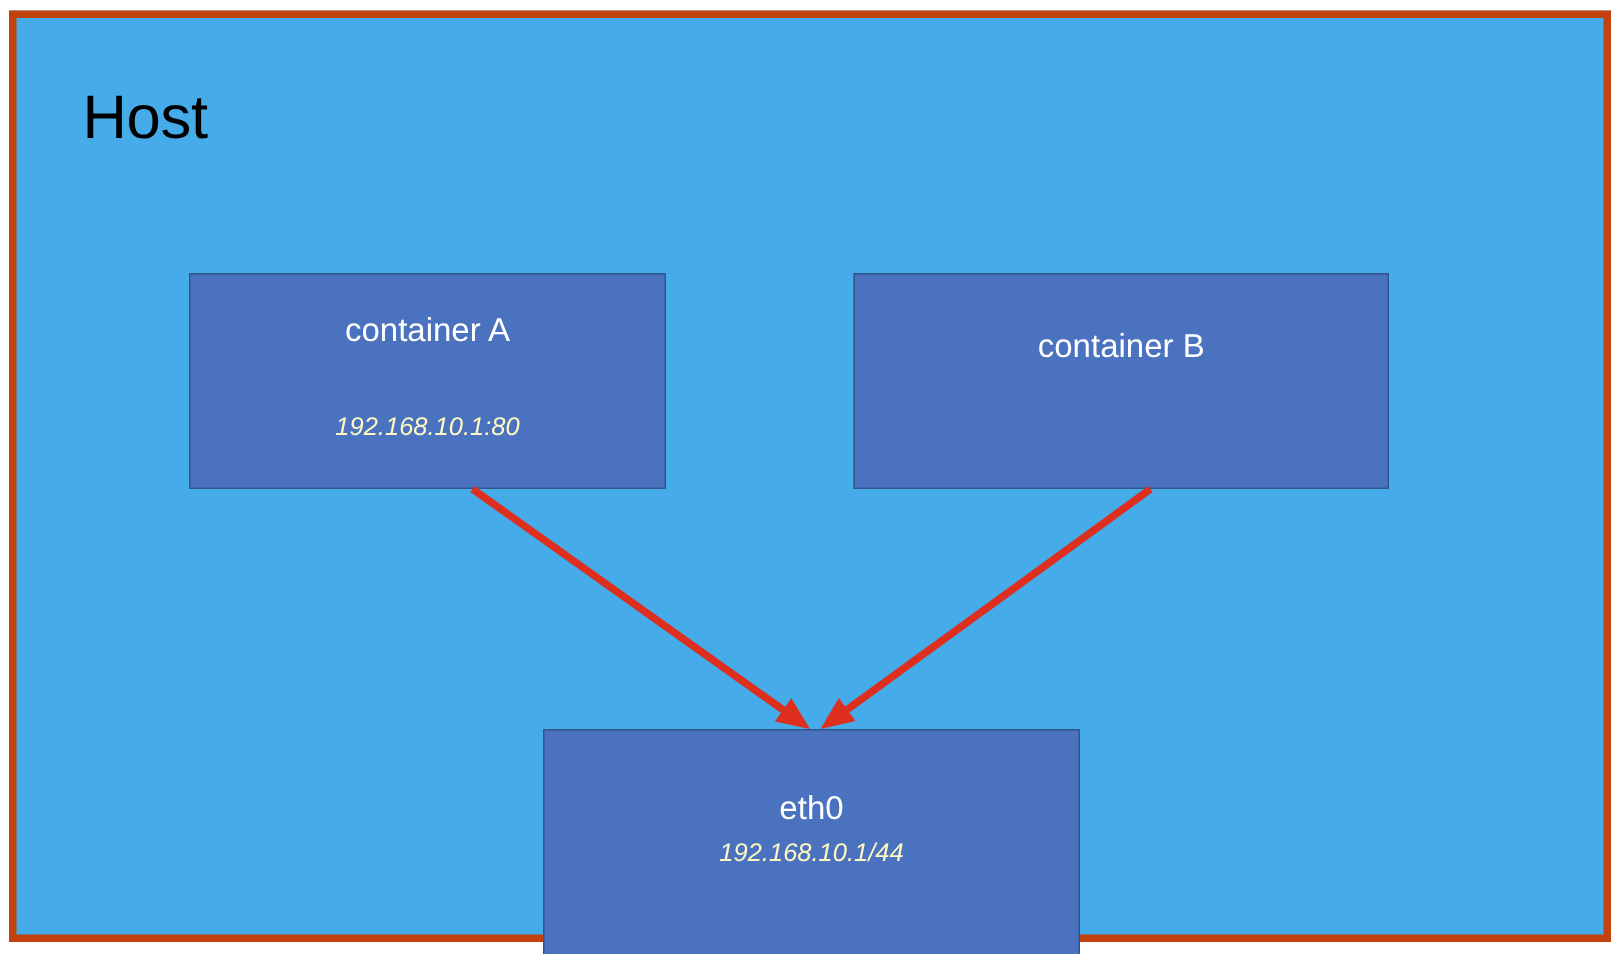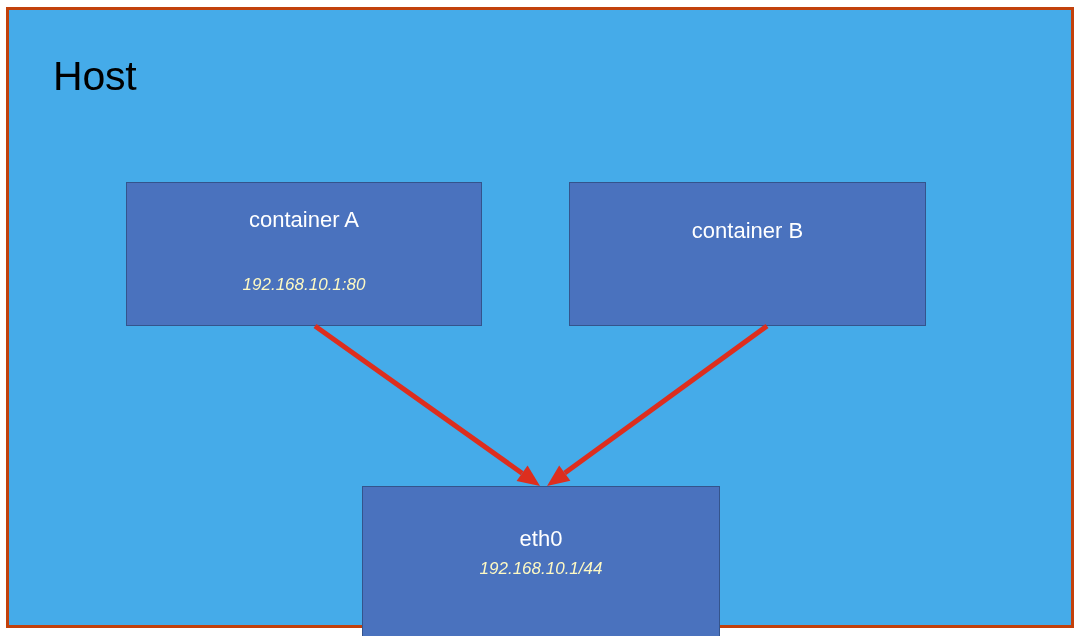--- a/index.html
+++ b/index.html
@@ -20,21 +20,21 @@
   }
 
   
   .host-box {
     position: absolute;
     left: 6px;
     top: 7px;
     width: 1068px;
     height: 621px;
     background: #45abe9;
-    border: 3px solid #c2410c;
+    border: 5px solid #c2410c;
     box-sizing: border-box;
   }
   .host-title {
     position: absolute;
     left: 44px;
     top: 42px;
     font-size: 41px;
     line-height: 48px;
     color: #000000;
     font-weight: 400;
@@ -66,21 +66,21 @@
     line-height: 28px;
     color: #fef9c3;
     white-space: nowrap;
     font-style: italic;
   }
 
   
   #node-container-a {
     left: 126px;
     top: 182px;
-    width: 356px;
+    width: 318px;
     height: 144px;
     justify-content: flex-start;
     padding-top: 23px;
   }
   #node-container-a .node-addr { margin-top: 37px; }
 
   
   #node-container-b {
     left: 569px;
     top: 182px;

